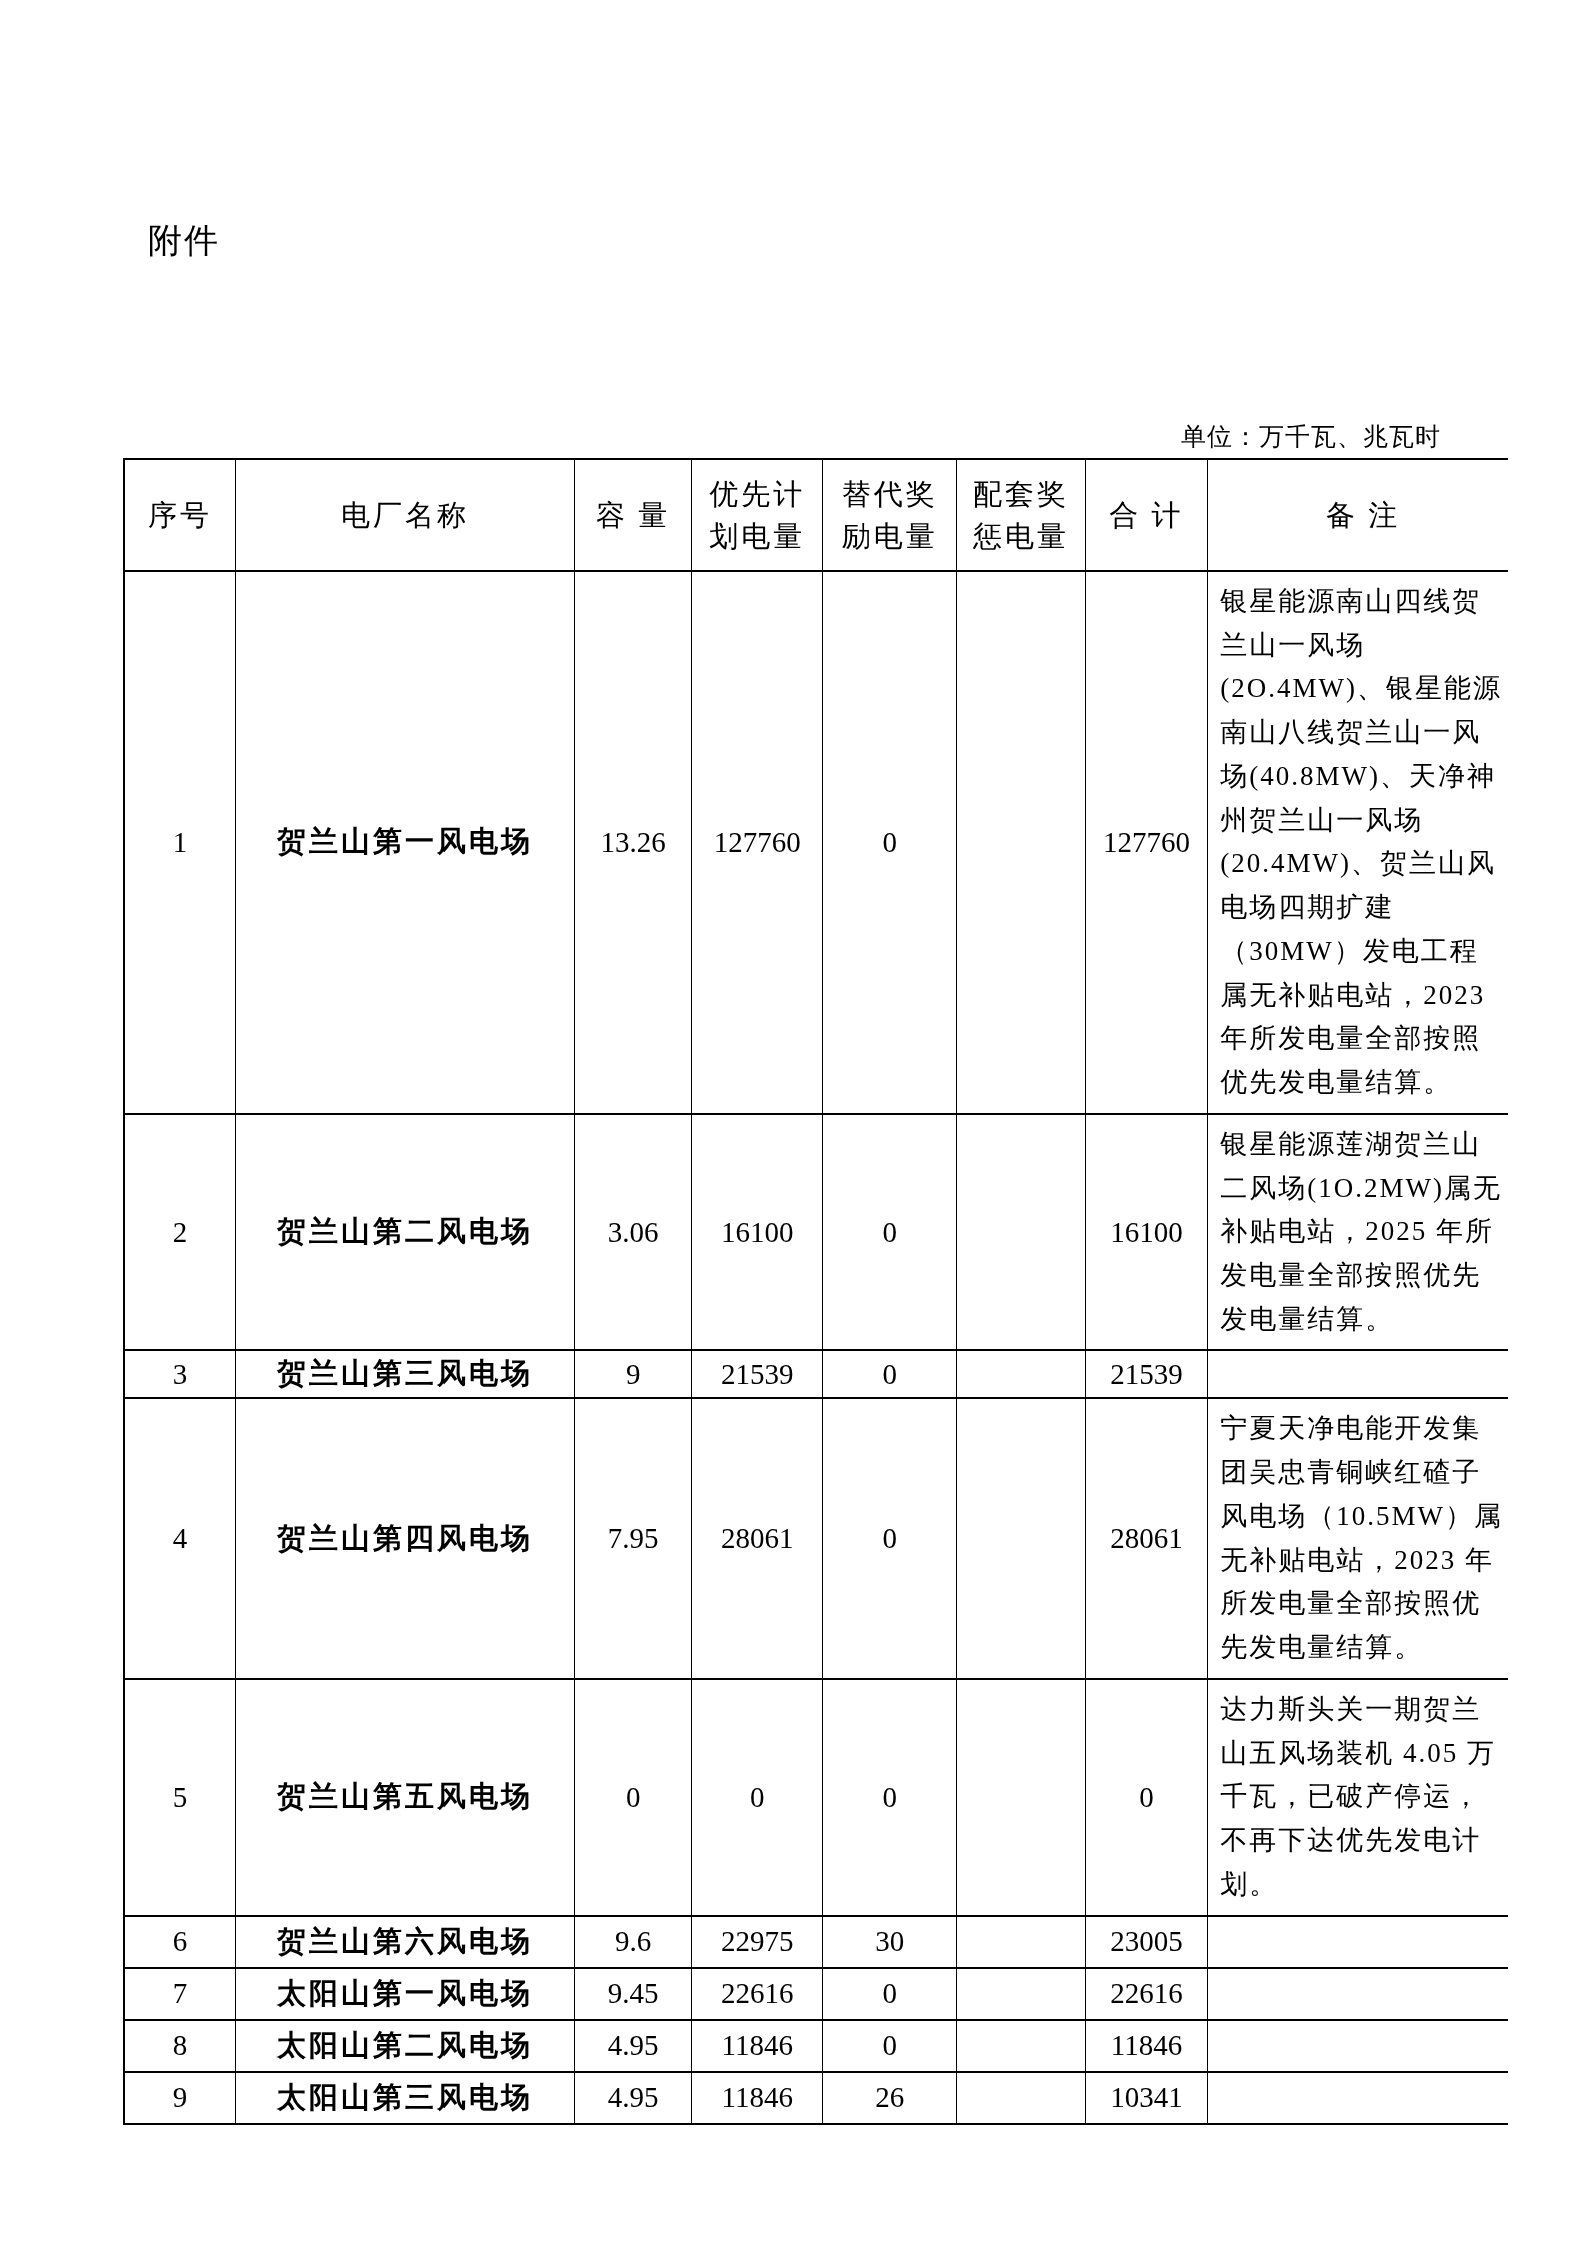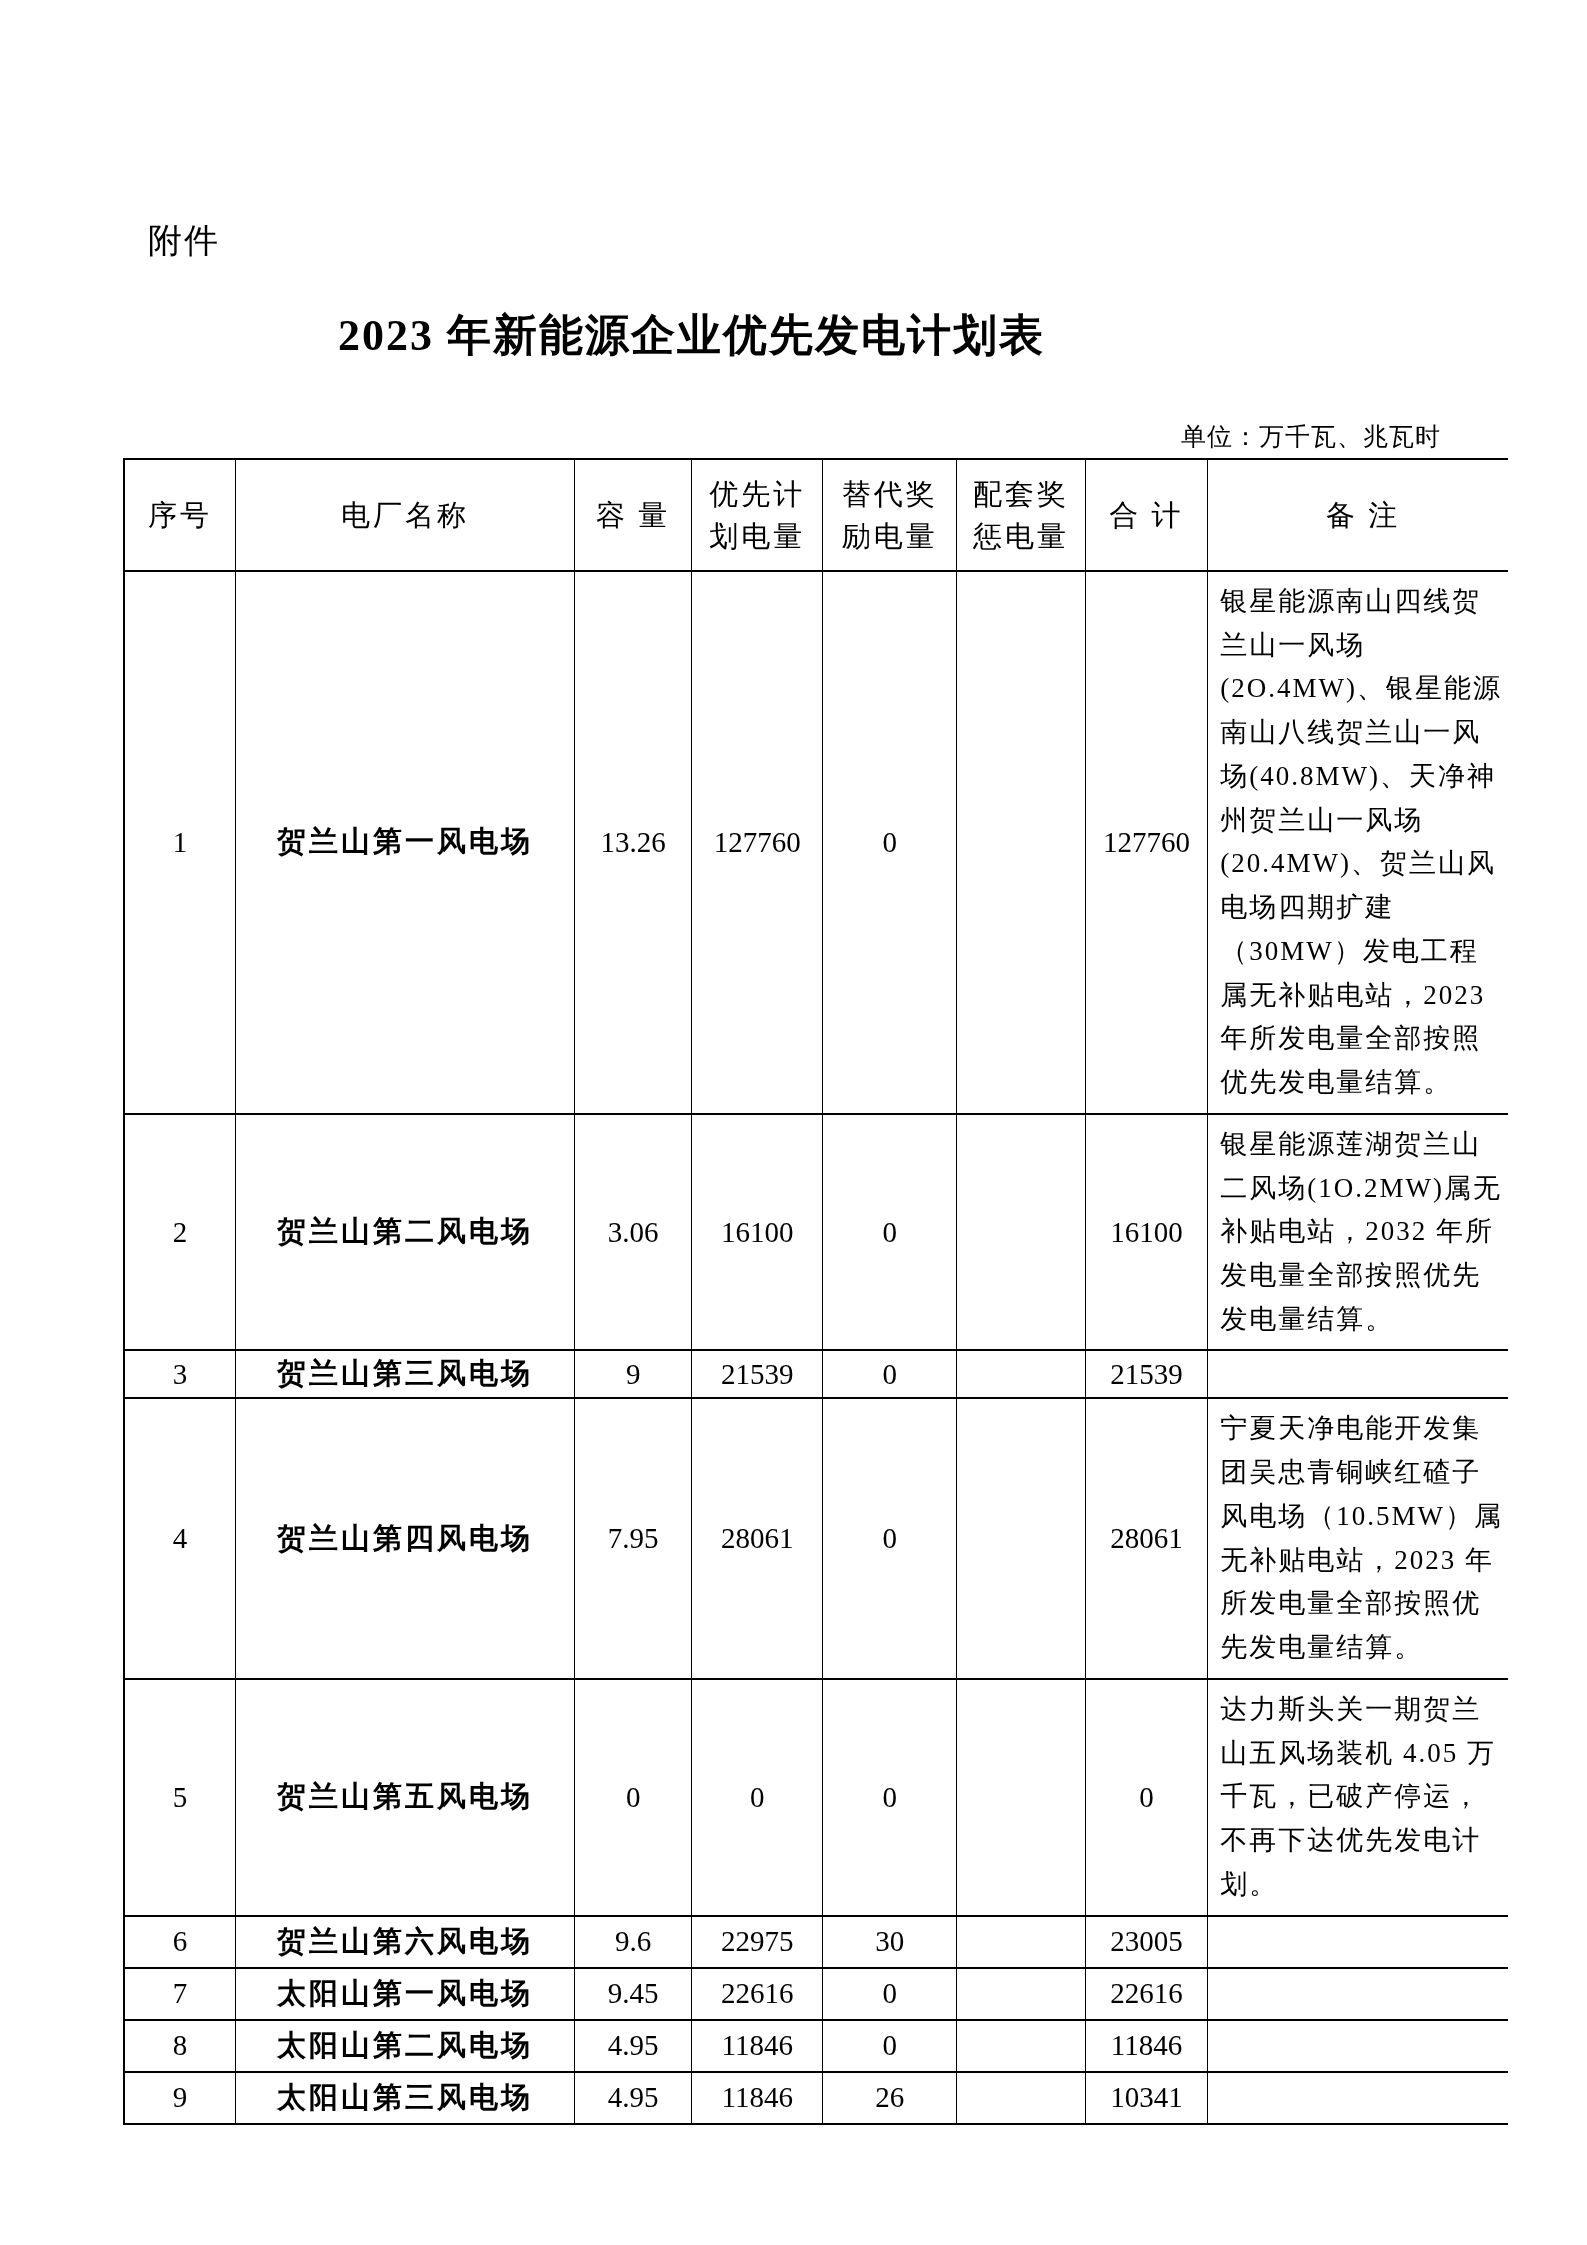--- a/index.html
+++ b/index.html
@@ -62,21 +62,20 @@
     font-family:Liberation Serif, serif;
   }
 </style>
 </head>
 <body>
 
 <div class="page">
 
   <div class="attachment">附件</div>
 
-  <div class="title">2023 年新能源企业优先发电计划表</div>
 
   <div class="unit-note">单位：万千瓦、兆瓦时</div>
 
   <table class="plan">
     <colgroup>
       <col style="width:8.0%">
       <col style="width:24.3%">
       <col style="width:8.4%">
       <col style="width:9.4%">
       <col style="width:9.6%">
@@ -111,21 +110,21 @@
       <td class="remark">银星能源南山四线贺兰山一风场(2O.4MW)、银星能源南山八线贺兰山一风场(40.8MW)、天净神州贺兰山一风场(20.4MW)、贺兰山风电场四期扩建（30MW）发电工程属无补贴电站，2023 年所发电量全部按照优先发电量结算。</td>
     </tr>
         <tr>
       <td>2</td>
       <td class="name">贺兰山第二风电场</td>
       <td>3.06</td>
       <td>16100</td>
       <td>0</td>
       <td></td>
       <td>16100</td>
-      <td class="remark">银星能源莲湖贺兰山二风场(1O.2MW)属无补贴电站，2032 年所发电量全部按照优先发电量结算。</td>
+      <td class="remark">银星能源莲湖贺兰山二风场(1O.2MW)属无补贴电站，2025 年所发电量全部按照优先发电量结算。</td>
     </tr>
         <tr>
       <td>3</td>
       <td class="name">贺兰山第三风电场</td>
       <td>9</td>
       <td>21539</td>
       <td>0</td>
       <td></td>
       <td>21539</td>
       <td class="remark"></td>

